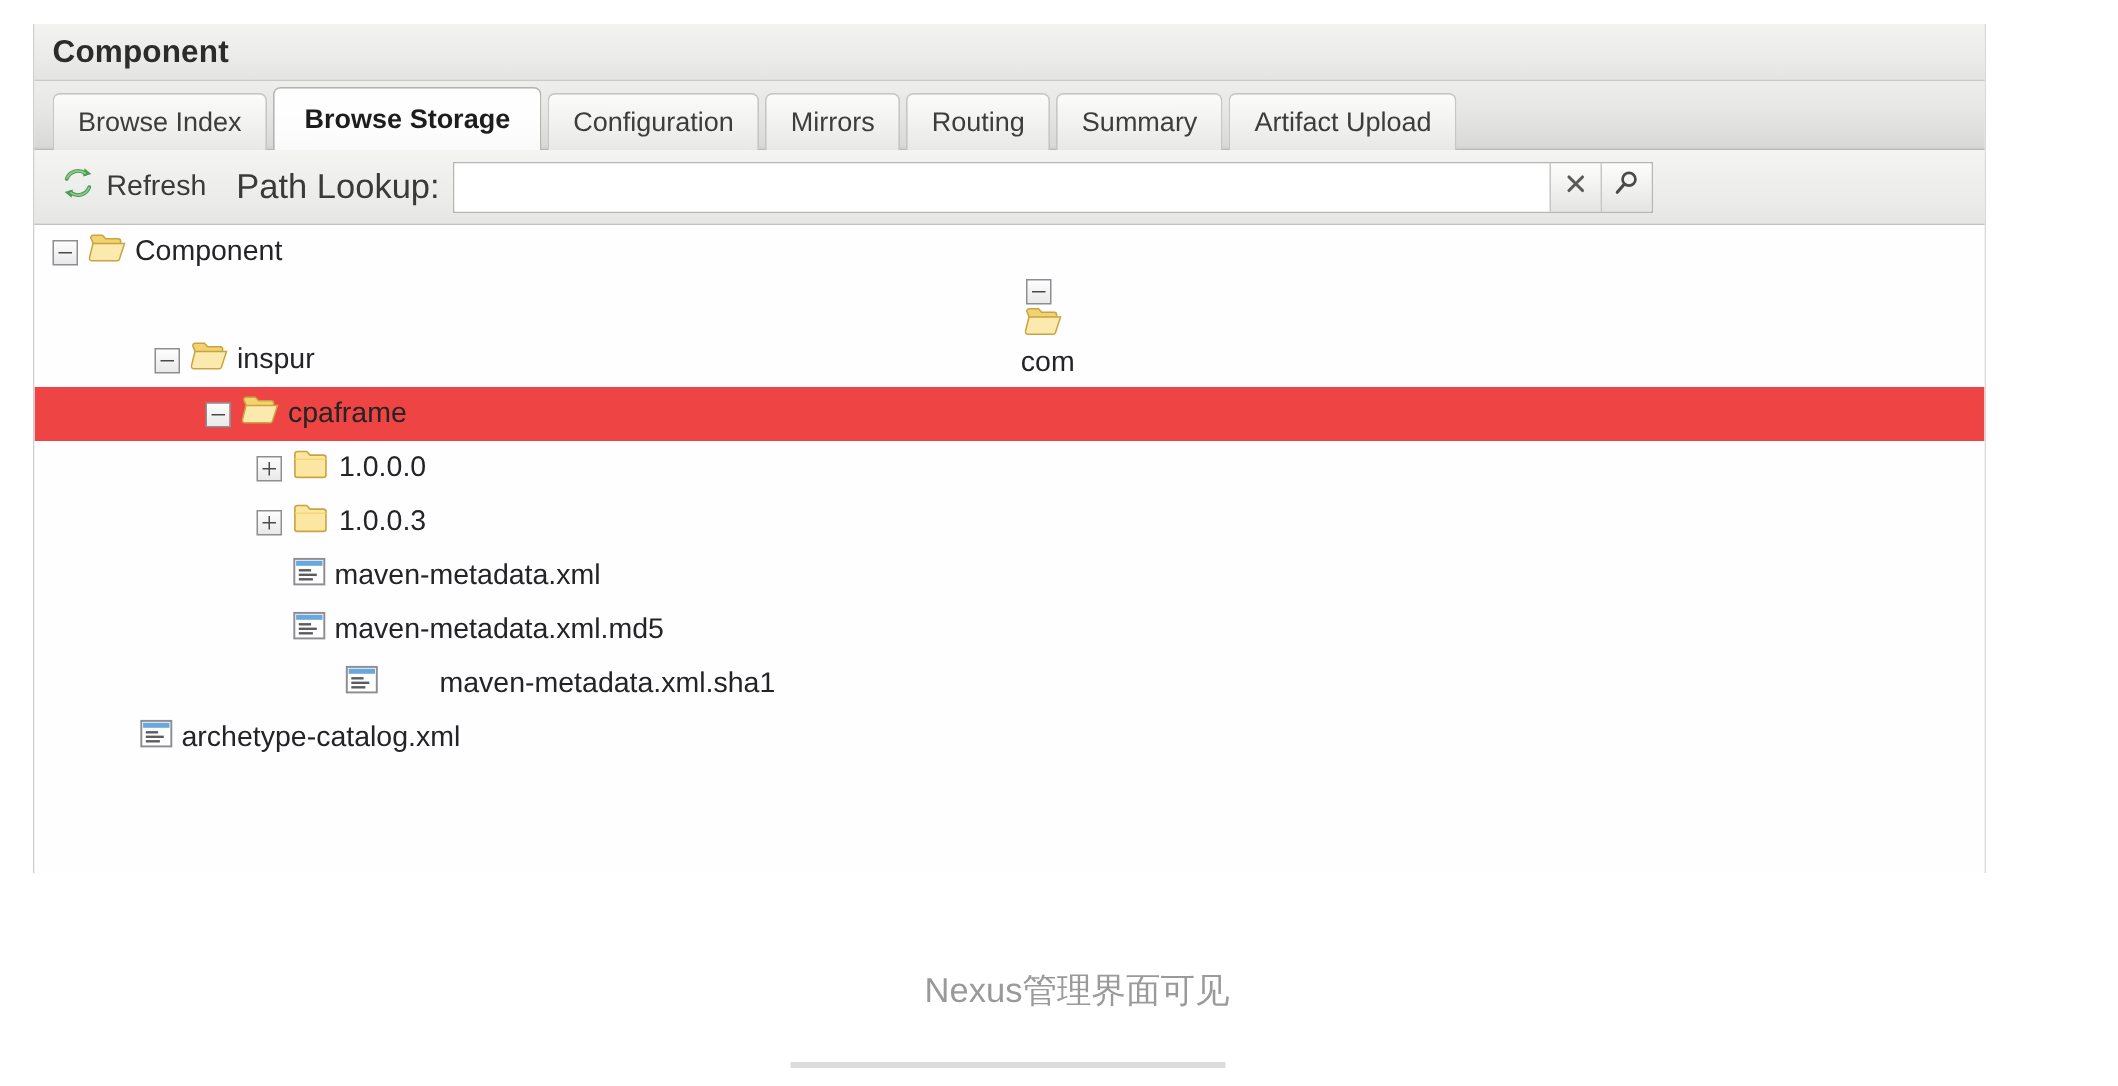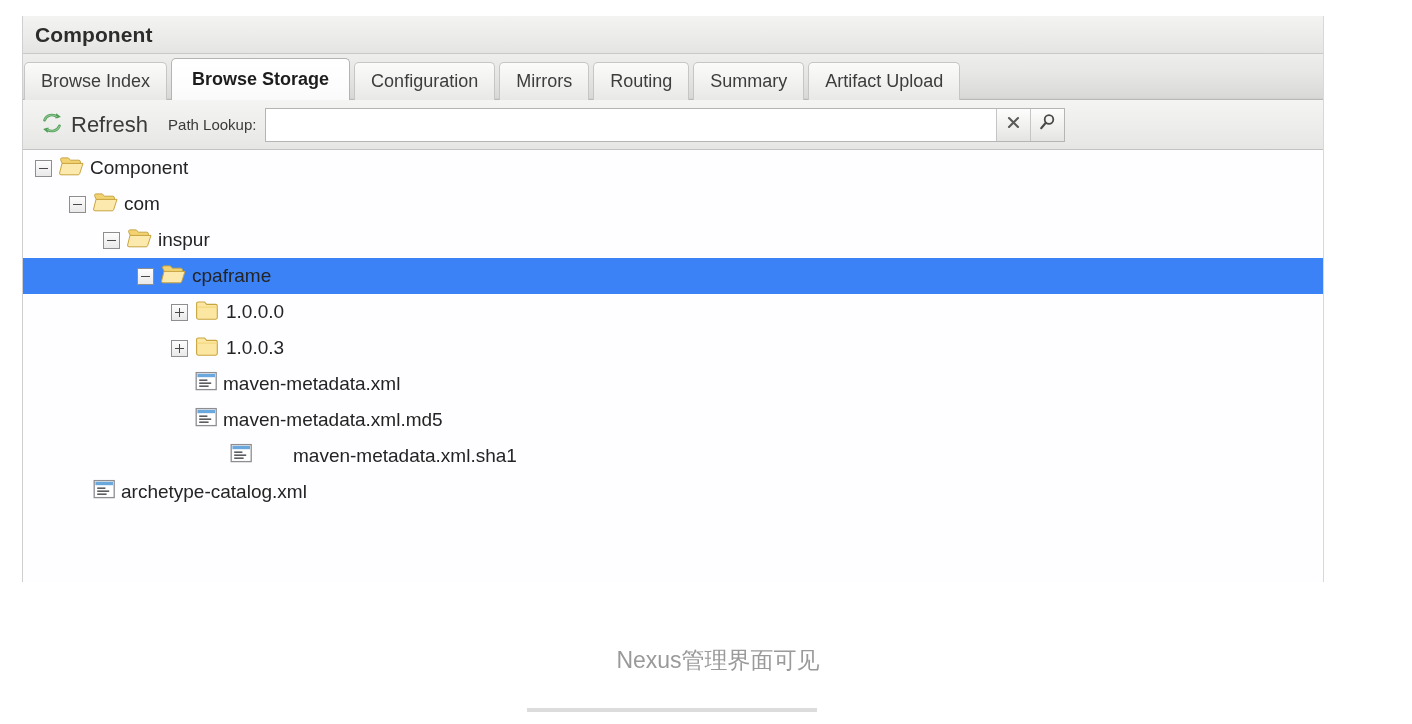--- a/index.html
+++ b/index.html
@@ -43,21 +43,21 @@
     color: #2c2c2c;
     letter-spacing: 0.1px;
   }
 
   
   .tab-strip {
     height: 46px;
     background: linear-gradient(to bottom, #eeeeec 0%, #e6e6e4 45%, #d9d9d7 96%, #cfcfcd 100%);
     display: flex;
     align-items: flex-end;
-    padding-left: 1px;
+    padding-left: 12px;
     border-bottom: 1px solid #b9b9b7;
     box-sizing: border-box;
   }
   .tab {
     height: 38px;
     display: flex;
     align-items: center;
     padding: 0 16px;
     margin-right: 4px;
     font-size: 18px;
@@ -93,25 +93,25 @@
     box-sizing: border-box;
   }
   .refresh-btn {
     display: flex;
     align-items: center;
     gap: 6px;
     cursor: pointer;
     padding: 2px 4px;
   }
   .refresh-label {
-    font-size: 22px;
+    font-size: 19px;
     color: #3a3a3a;
   }
   .path-label {
-    font-size: 15px;
+    font-size: 23px;
     color: #3a3a3a;
     margin-left: 16px;
     margin-right: 9px;
   }
   .lookup-wrap {
     display: flex;
     align-items: stretch;
     height: 34px;
     border: 1px solid #b5b5b3;
     background: #ffffff;
@@ -146,21 +146,21 @@
   }
   .tree-row {
     height: 36px;
     display: flex;
     align-items: center;
     font-size: 19px;
     color: #242424;
     white-space: nowrap;
     box-sizing: border-box;
   }
-  .tree-row.selected { background: #3b82f6; }
+  .tree-row.selected { background: #ef4444; }
   .tree-row.stripe   { background: #f0eef2; }
 
   .expander {
     width: 17px;
     height: 17px;
     border: 1px solid #8e8e8e;
     background: linear-gradient(to bottom, #fdfdfd, #e9e9e9);
     box-sizing: border-box;
     position: relative;
     flex: 0 0 auto;
@@ -290,21 +290,21 @@
 
   <div class="tree" id="tree">
       <div class="tree-row" style="padding-left: 12px;">
         <span class="expander "></span>
         <span class="ico"><svg width="26" height="22" viewBox="0 0 26 22">
             <path d="M1.5 4.5 a1.6 1.6 0 0 1 1.6-1.6 h6.2 l2.1 2.3 h8.4 a1.6 1.6 0 0 1 1.6 1.6 v2.0 h-18 z" fill="#f3d272" stroke="#c9a53f" stroke-width="1"></path>
             <path d="M3.0 8.4 h21.0 l-3.4 10.4 a1.5 1.5 0 0 1 -1.4 1.0 h-17.2 a1.5 1.5 0 0 1 -1.4 -1.8 z" fill="#fbe9ad" stroke="#c9a53f" stroke-width="1"></path>
           </svg></span>
         <span class="node-label">Component</span>
       </div>
-      <div class="tree-row" style="padding-left: 46px;">
+      <div class="tree-row" style="padding-left: 46px; flex-direction: column;">
         <span class="expander "></span>
         <span class="ico"><svg width="26" height="22" viewBox="0 0 26 22">
             <path d="M1.5 4.5 a1.6 1.6 0 0 1 1.6-1.6 h6.2 l2.1 2.3 h8.4 a1.6 1.6 0 0 1 1.6 1.6 v2.0 h-18 z" fill="#f3d272" stroke="#c9a53f" stroke-width="1"></path>
             <path d="M3.0 8.4 h21.0 l-3.4 10.4 a1.5 1.5 0 0 1 -1.4 1.0 h-17.2 a1.5 1.5 0 0 1 -1.4 -1.8 z" fill="#fbe9ad" stroke="#c9a53f" stroke-width="1"></path>
           </svg></span>
         <span class="node-label">com</span>
       </div>
       <div class="tree-row" style="padding-left: 80px;">
         <span class="expander "></span>
         <span class="ico"><svg width="26" height="22" viewBox="0 0 26 22">

